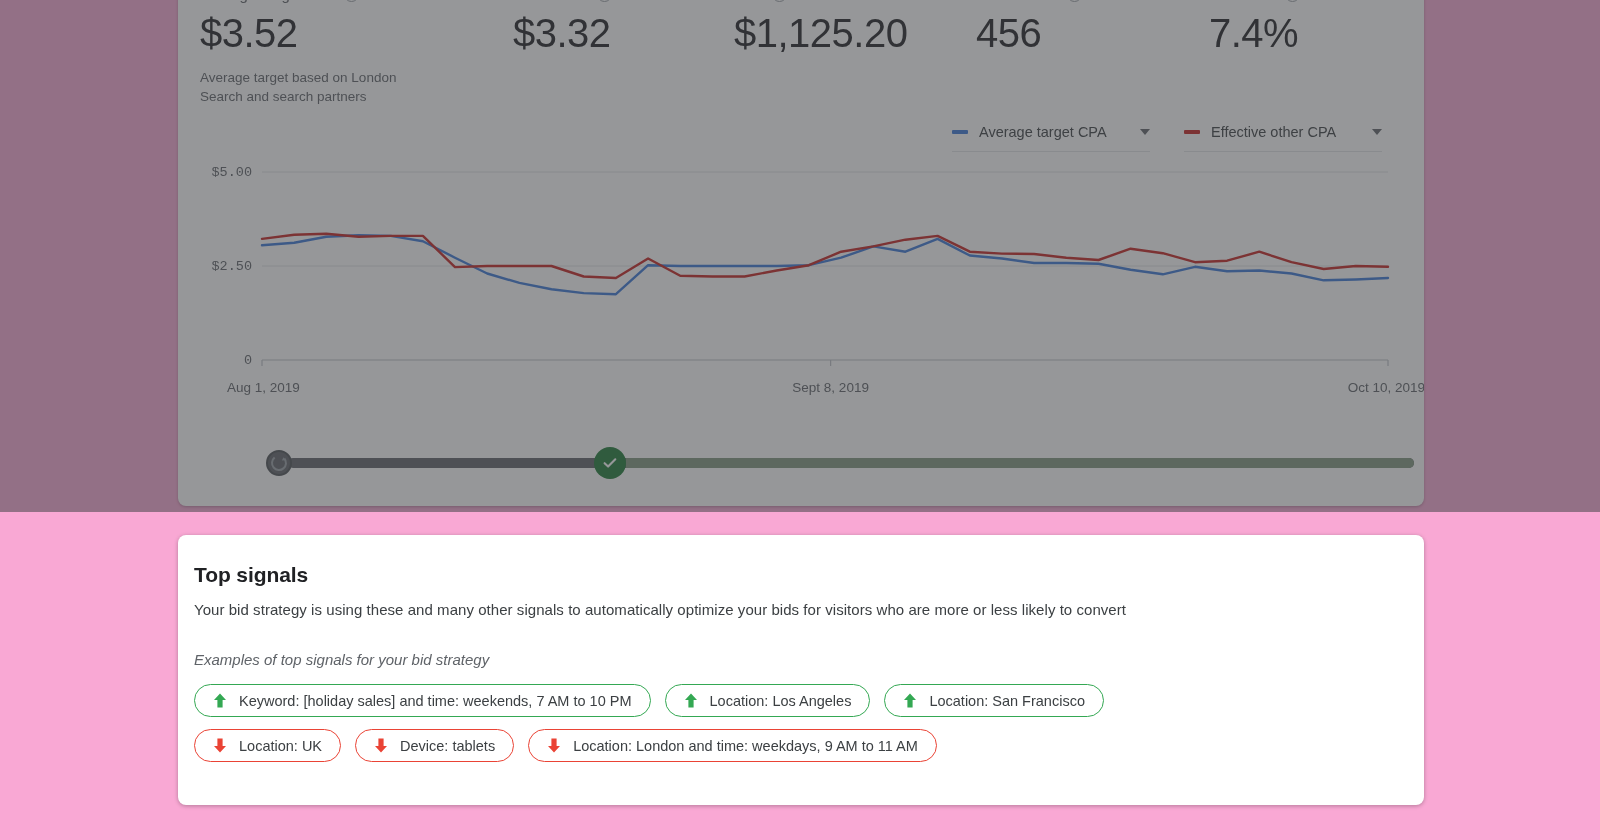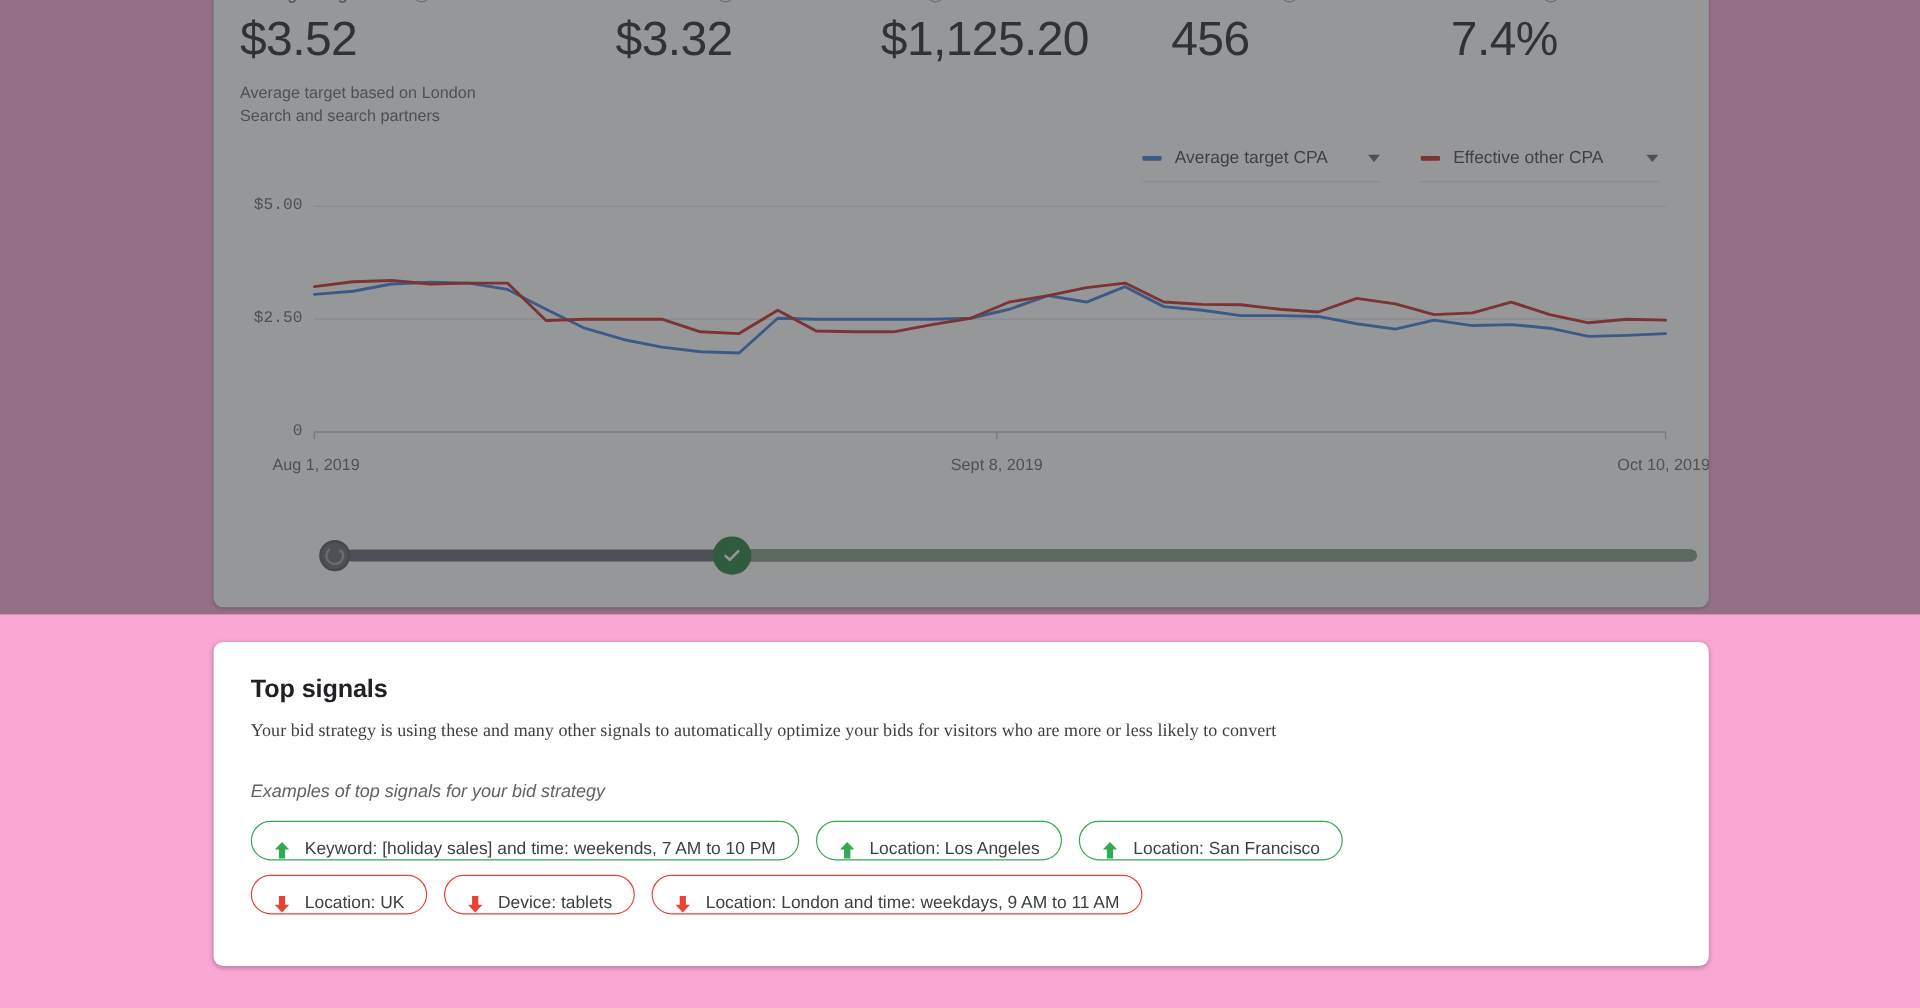--- a/index.html
+++ b/index.html
@@ -97,29 +97,29 @@
     display: flex; align-items: center; justify-content: center;
   }
 
   
   .signals-card {
     position: absolute; left: 178px; top: 535px;
     width: 1246px; height: 270px;
     background: #ffffff; border-radius: 8px;
     box-shadow: 0 1px 4px rgba(0,0,0,.28);
     z-index: 60;
-    padding: 28px 31px;
+    padding: 28px 16px;
   }
   .signals-title { font-size: 21px; color: #202124; font-weight: 700; letter-spacing: -.1px; }
-  .signals-desc { margin-top: 14px; font-size: 15px; color: #3c4043; letter-spacing: .05px; font-family: Liberation Serif, serif; }
+  .signals-desc { margin-top: 14px; font-size: 15px; color: #3c4043; letter-spacing: .05px; }
   .signals-sub { margin-top: 33px; font-size: 15px; color: #5f6368; font-style: italic; }
   .chip-rows { margin-top: 16px; }
   .chip-row { display: flex; gap: 14px; margin-bottom: 12px; }
   .chip {
-    display: inline-flex; align-items: flex-end; gap: 12px;
+    display: inline-flex; align-items: center; gap: 12px;
     height: 33px; padding: 0 18px;
     border-radius: 17px; border: 1.6px solid #34a853;
     font-size: 14.5px; color: #3c4043; white-space: nowrap;
     background: #fff;
   }
   .chip.down { border-color: #ea4335; }
   .arrow { width: 14px; height: 15px; flex: none; }
 </style>
 </head>
 <body>

